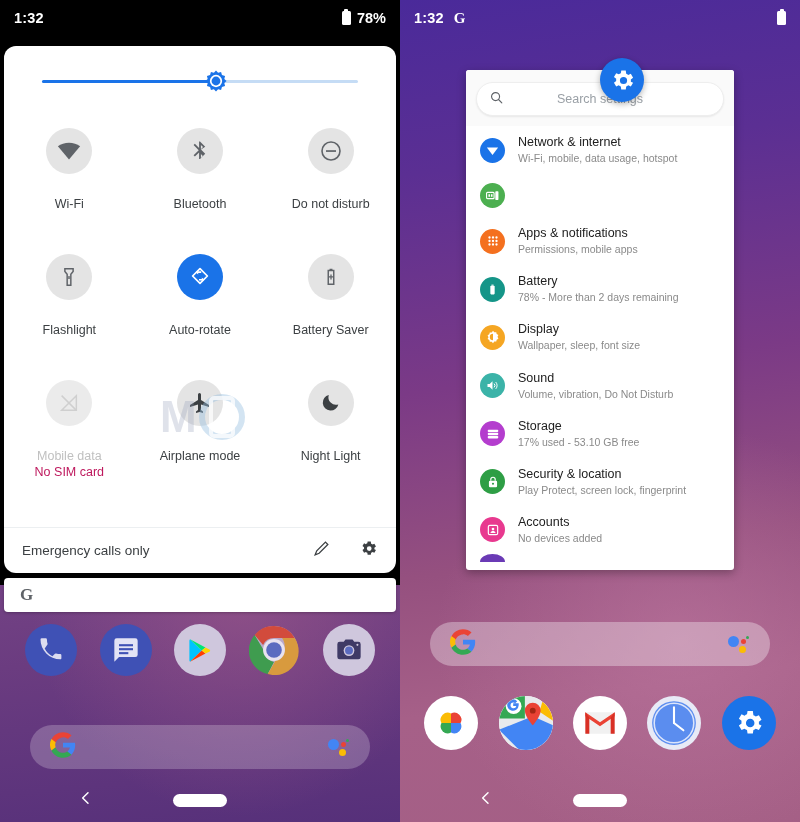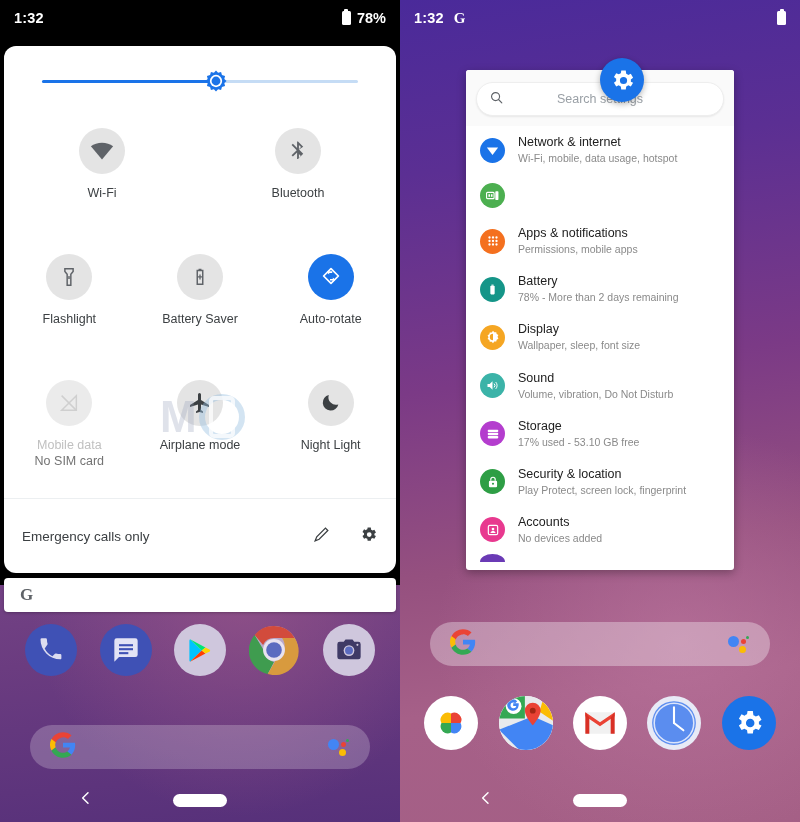--- a/index.html
+++ b/index.html
@@ -55,25 +55,25 @@
   }
   .tiles { flex:1; padding: 4px 0 0 0; }
   .tile-row { display:flex; }
   .tile { flex:1; display:flex; flex-direction:column; align-items:center; padding-top: 8px; height:126px; }
   .tile-circle {
     width:46px; height:46px; border-radius:50%;
     background:#e4e4e4; display:flex; align-items:center; justify-content:center;
   }
   .tile-circle.active { background:#1a73e8; }
   .tile-circle.dim { background:#ebebeb; }
-  .tile-label { margin-top:11px; font-size:12.5px; color:#3c4043; text-align:center; line-height:1.3;}
+  .tile-label { margin-top:22px; font-size:12.5px; color:#3c4043; text-align:center; line-height:1.3;}
   .tile-label.dim { color:#c0c0c0; }
-  .tile-sub { font-size:12.5px; color:#737373; text-align:center; line-height:1.4;}
+  .tile-sub { font-size:12.5px; color:#be185d; text-align:center; line-height:1.4;}
   .qs-footer {
-    height:75px; border-top:1px solid #eceff1;
+    height:46px; border-top:1px solid #eceff1;
     display:flex; align-items:center; padding: 0 18px;
   }
   .qs-footer-text { flex:1; font-size:13.5px; color:#3c4043; }
   .qs-footer-icons { display:flex; align-items:center; gap:28px; }
 
   
   .g-search-left {
     position:absolute; left:4px; top:578px; width:392px; height:34px;
     background:#fff; border-radius:4px; z-index:7;
     display:flex; align-items:center; padding-left:16px;
@@ -217,51 +217,60 @@
             <div class="tile-label">Wi-Fi</div>
           </div>
           <div class="tile">
             <div class="tile-circle">
               <svg width="22" height="22" viewBox="0 0 24 24">
                   <path fill="#5f6368" d="M17.7 7.3 12 1.6h-1v7.1L6.4 4.1 5 5.5l5.6 5.6L5 16.7l1.4 1.4L11 13.5v7.1h1l5.7-5.7-4.6-4.6zM13 5.4l2.3 2.3L13 10zm0 10 2.3 2.3L13 20z"></path>
                 </svg>
             </div>
             <div class="tile-label">Bluetooth</div>
           </div>
+          <div class="tile">
+            <div class="tile-circle">
+              <svg width="24" height="24" viewBox="0 0 24 24">
+                  <circle cx="12" cy="12" r="9" fill="none" stroke="#5f6368" stroke-width="1.6"></circle>
+                  <rect x="7" y="11.2" width="10" height="1.7" fill="#5f6368"></rect>
+                </svg>
+            </div>
+            <div class="tile-label">Do not disturb</div>
+          </div>
         </div>
 
         <div class="tile-row">
           <div class="tile">
             <div class="tile-circle">
               <svg width="22" height="22" viewBox="0 0 24 24">
                   <path fill="none" stroke="#5f6368" stroke-width="1.6" d="M7.5 3h9v3l-2.5 3v12h-4V9L7.5 6z"></path>
                   <rect x="11.2" y="11" width="1.6" height="3.2" fill="#5f6368"></rect>
                 </svg>
             </div>
             <div class="tile-label">Flashlight</div>
+          </div>
+          <div class="tile">
+            <div class="tile-circle active">
+              <svg width="24" height="24" viewBox="0 0 24 24">
+                  <path fill="none" stroke="#fff" stroke-width="1.7" stroke-linejoin="round" d="M12 3.6 4.6 11 12 18.4 19.4 11z"></path>
+                  <path fill="#fff" d="M8.6 6.3h4.6v1.7H8.6zM11 13.9h4.6v1.7H11z"></path>
+                  <path fill="#fff" d="m7.6 7.2 2.6-2.2v4.4zM16.4 14.8l-2.6 2.2v-4.4z"></path>
+                </svg>
+            </div>
+            <div class="tile-label">Auto-rotate</div>
           </div>
           <div class="tile">
             <div class="tile-circle">
               <svg width="22" height="22" viewBox="0 0 24 24">
                   <path fill="none" stroke="#5f6368" stroke-width="1.6" d="M9 5h6v15H9z"></path>
                   <rect x="10.4" y="3" width="3.2" height="2" fill="#5f6368"></rect>
                   <path fill="#5f6368" d="M11.3 9.2h1.4v2h2v1.4h-2v2h-1.4v-2h-2v-1.4h2z"></path>
                 </svg>
             </div>
             <div class="tile-label">Battery Saver</div>
-          </div>
-          <div class="tile">
-            <div class="tile-circle active">
-              <svg width="24" height="24" viewBox="0 0 24 24">
-                  <path fill="none" stroke="#fff" stroke-width="1.7" stroke-linejoin="round" d="M12 3.6 4.6 11 12 18.4 19.4 11z"></path>
-                  <path fill="#fff" d="M8.6 6.3h4.6v1.7H8.6zM11 13.9h4.6v1.7H11z"></path>
-                  <path fill="#fff" d="m7.6 7.2 2.6-2.2v4.4zM16.4 14.8l-2.6 2.2v-4.4z"></path>
-                </svg>
-            </div>
-            <div class="tile-label">Auto-rotate</div>
           </div>
         </div>
 
         <div class="tile-row">
           <div class="tile">
             <div class="tile-circle dim">
               <svg width="22" height="22" viewBox="0 0 24 24">
                   <path fill="none" stroke="#cfcfcf" stroke-width="1.6" d="M4 20 20 4v16z"></path>
                   <line x1="4" y1="4" x2="20" y2="20" stroke="#cfcfcf" stroke-width="1.7"></line>
                 </svg>

